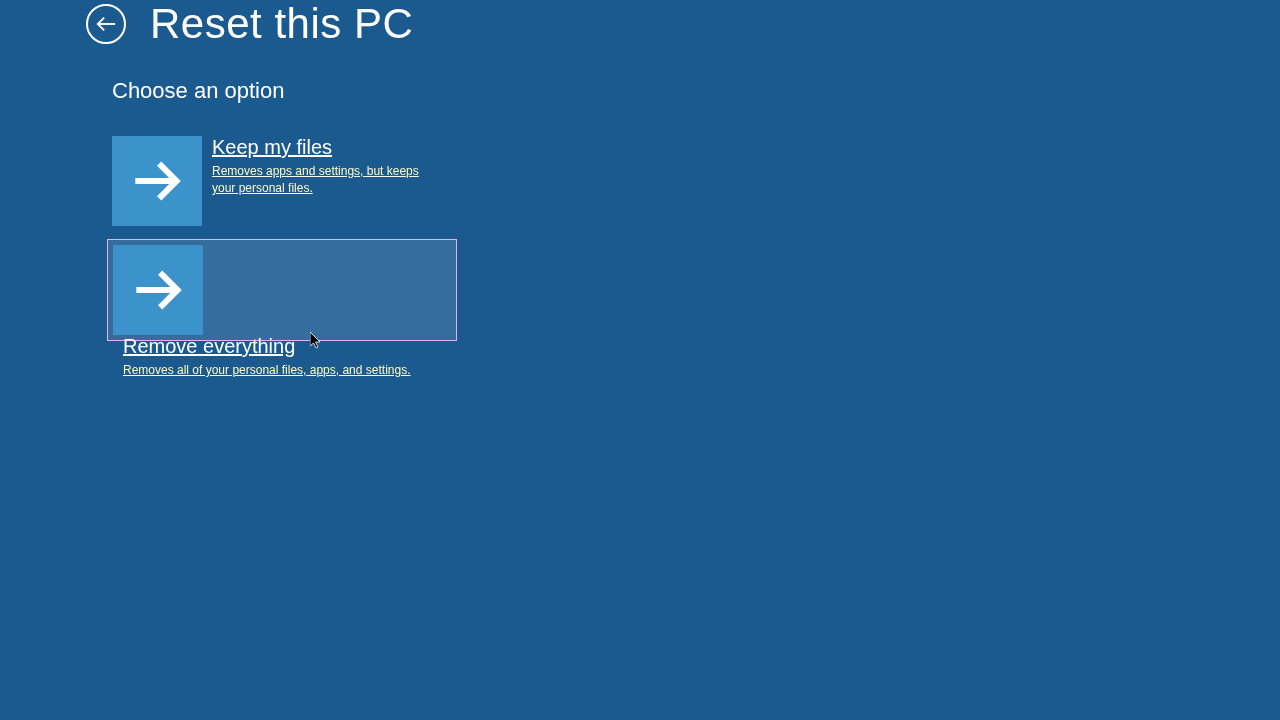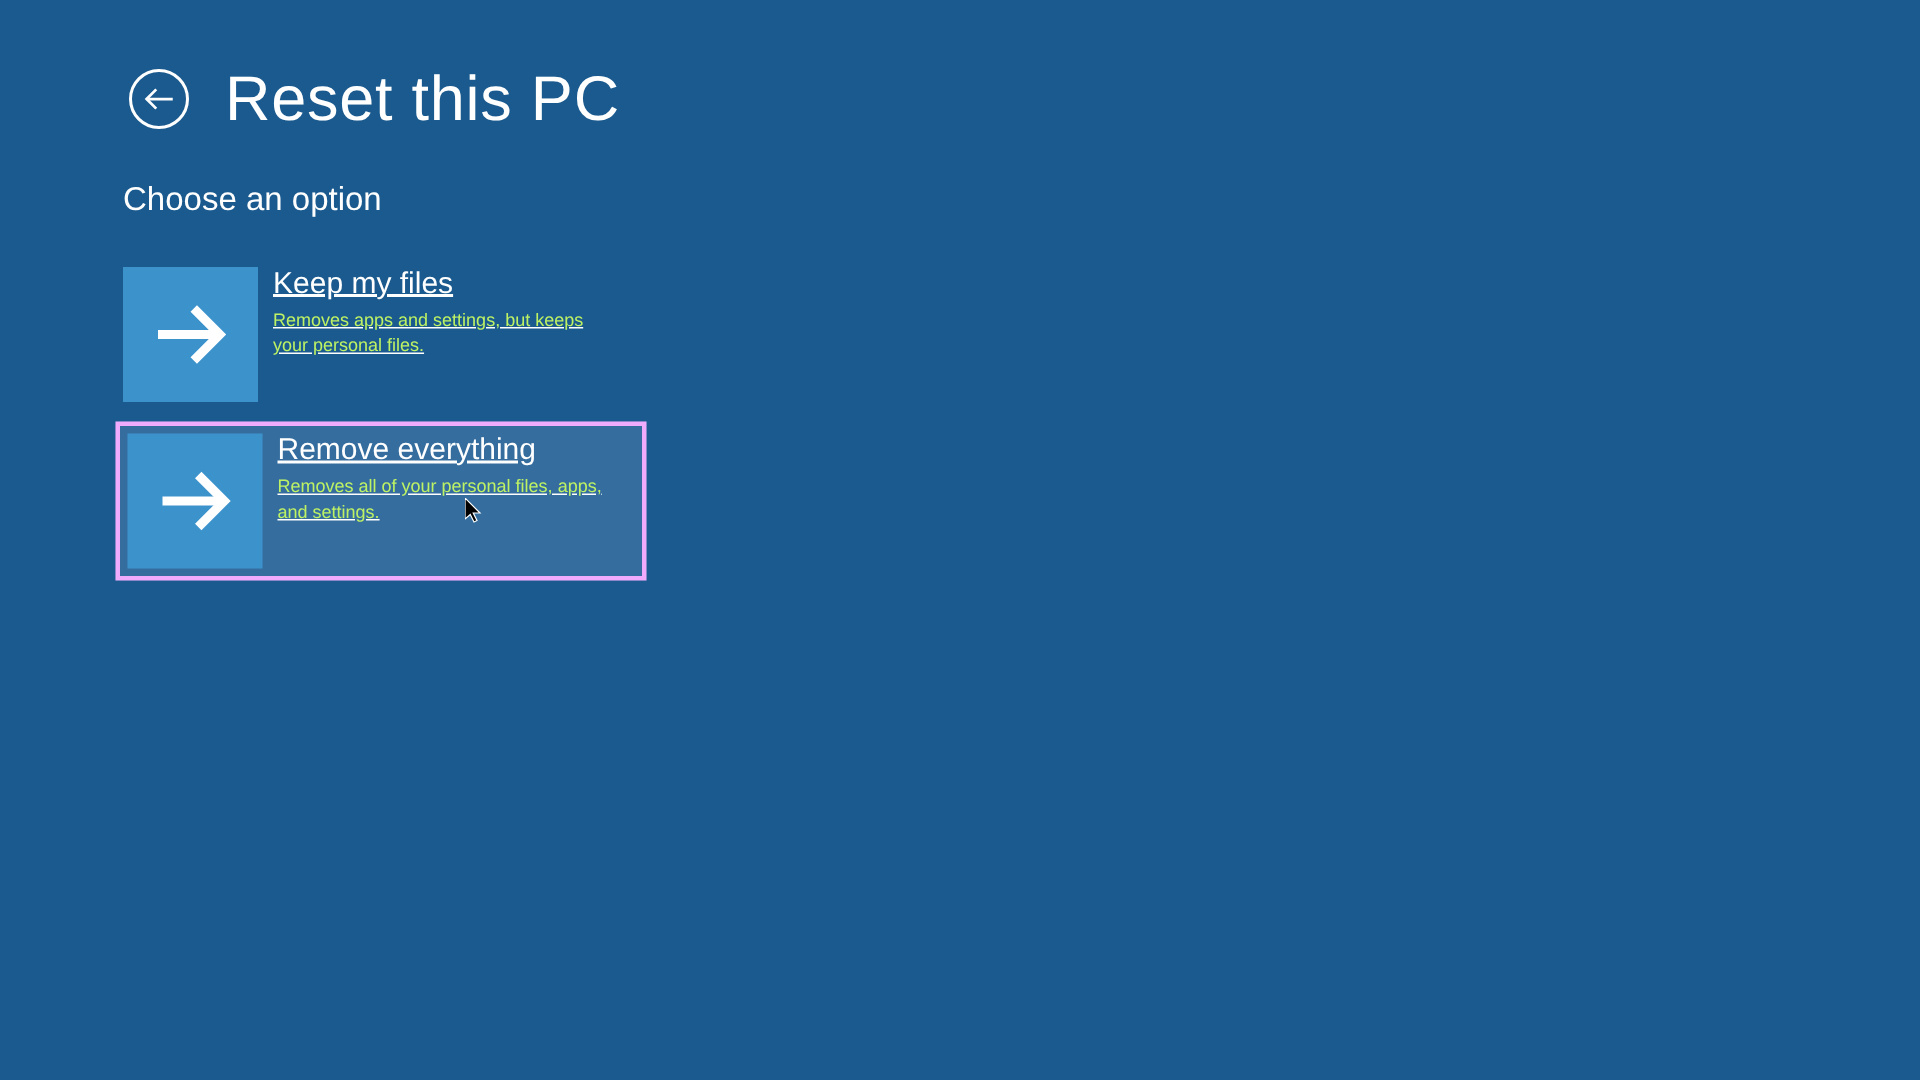--- a/index.html
+++ b/index.html
@@ -12,21 +12,20 @@
       height: 720px;
       background: #1a5a8e;
       font-family: "Segoe UI", "Segoe UI Light", Arial, sans-serif;
       color: #ffffff;
       overflow: hidden;
       position: relative;
     }
     .header {
       display: flex;
       align-items: center;
-      padding-top: 42px;
       padding-left: 86px;
     }
     .back-button {
       width: 40px;
       height: 40px;
       border: 2px solid #ffffff;
       border-radius: 50%;
       display: flex;
       align-items: center;
       justify-content: center;
@@ -37,21 +36,21 @@
       width: 22px;
       height: 22px;
     }
     .page-title {
       font-size: 42px;
       font-weight: 300;
       margin-left: 24px;
       letter-spacing: 0.5px;
     }
     .content {
-      padding-left: 82px;
+      padding-left: 112px;
       padding-top: 30px;
     }
     .subtitle {
       font-size: 22px;
       font-weight: 300;
       margin-bottom: 32px;
     }
     .options {
       display: flex;
       flex-direction: column;
@@ -65,21 +64,22 @@
       text-decoration: underline;
     }
     .option.hovered {
       background: #346d9e;
       padding: 5px;
       margin-left: -5px;
       margin-top: -5px;
       width: 338px;
       box-sizing: content-box;
       height: 90px;
-      border: 3px solid #f0abfc;
+      border: 1px solid #f0abfc;
+      flex-direction: column;
     }
     .option-icon {
       width: 90px;
       height: 90px;
       background: #3c93cc;
       display: flex;
       align-items: center;
       justify-content: center;
       flex-shrink: 0;
     }
@@ -94,21 +94,21 @@
     }
     .option-title {
       font-size: 20px;
       font-weight: 300;
       margin-bottom: 4px;
     }
     .option-desc {
       font-size: 12px;
       font-weight: 400;
       line-height: 1.4;
-      color: #bef264;
+      color: #fef9c3;
     }
     .cursor {
       position: absolute;
       left: 310px;
       top: 332px;
       width: 12px;
       height: 18px;
       pointer-events: none;
     }
   </style>

